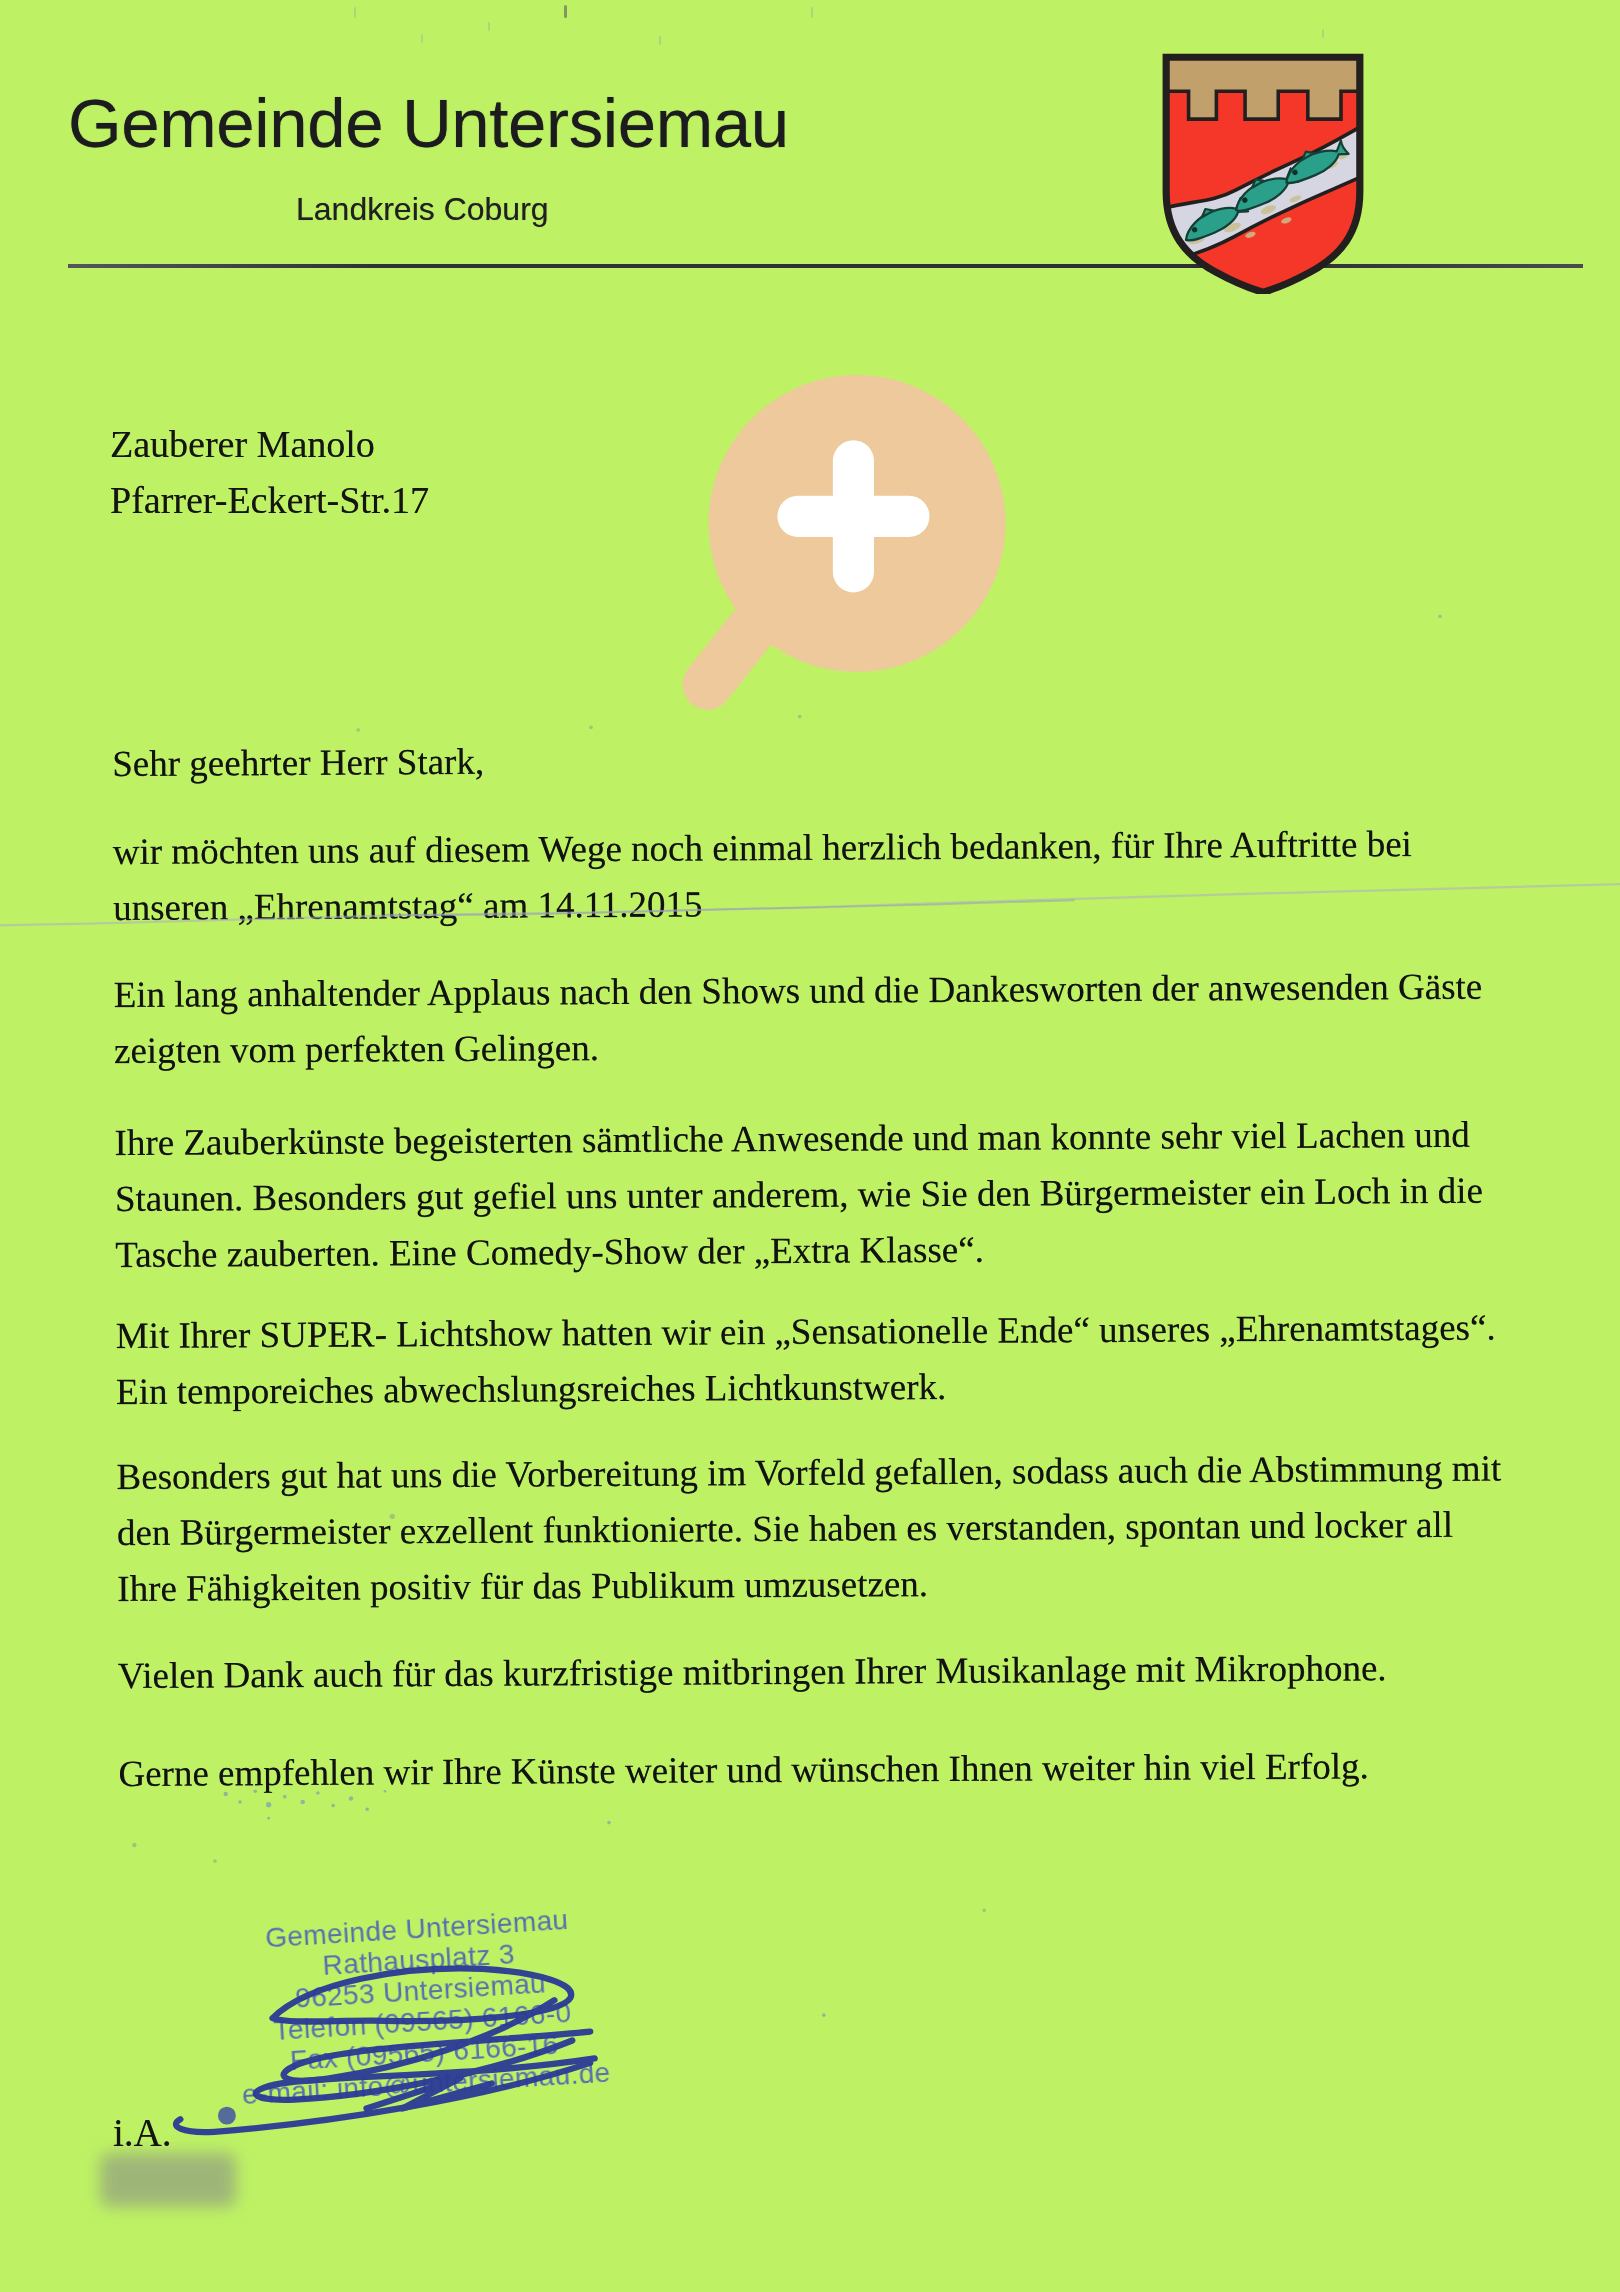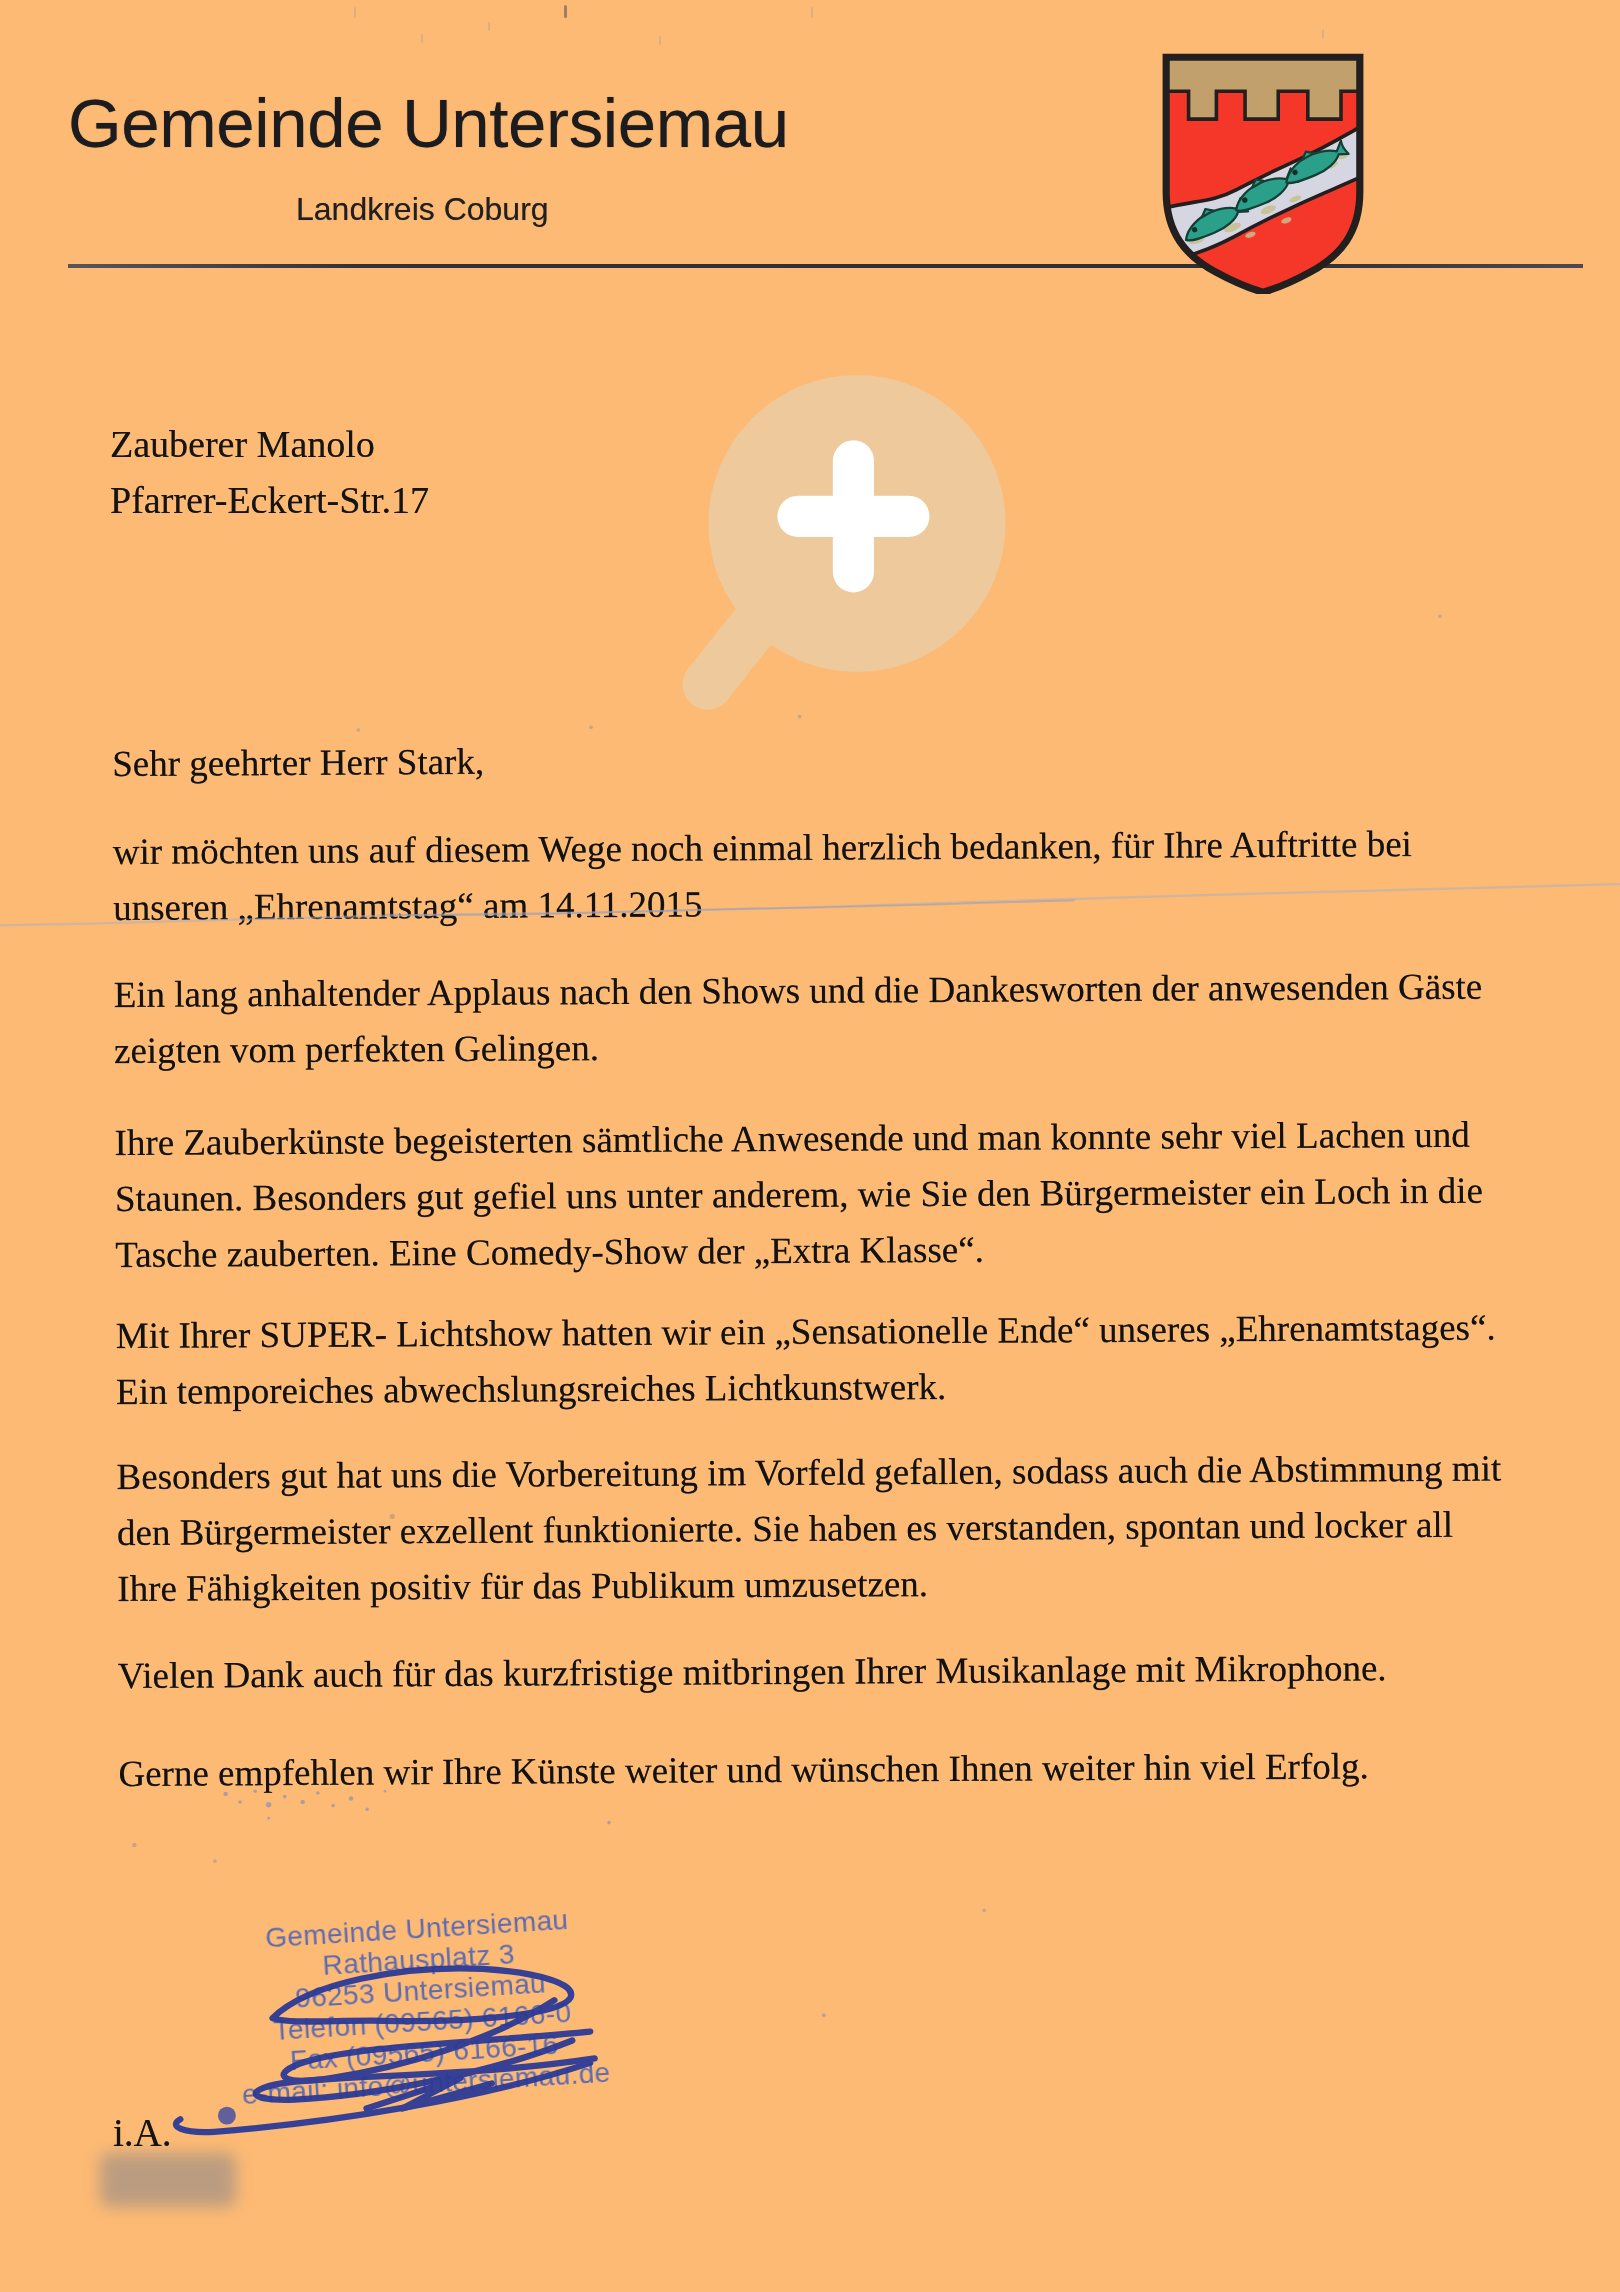--- a/index.html
+++ b/index.html
@@ -1,18 +1,18 @@
 <!DOCTYPE html>
 <html style="font-size:14.3px"><head>
 <meta charset="utf-8">
 <style>
   html,body{margin:0;padding:0;background:#e9e9e9;}
   .page{
     position:relative; width:1620px; height:2293px;
-    background:#fdba74; overflow:hidden;
+    background:#bef264; overflow:hidden;
     font-family:"Liberation Serif", serif; color:#141414;
   }
   .abs{position:absolute;}
 
   
   .muni{
     left:68px; top:84px;
     font-family:"Liberation Sans", sans-serif;
     font-size:69px; font-weight:400; letter-spacing:-0.4px;
     color:#1c1c1e; text-shadow:0 0 0.9px rgba(20,20,20,.55);

